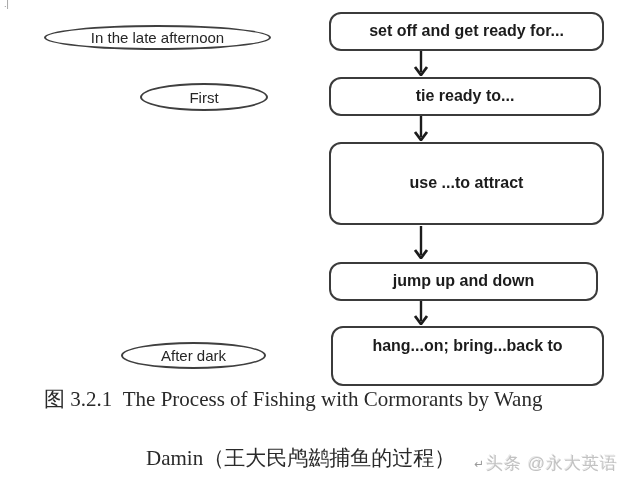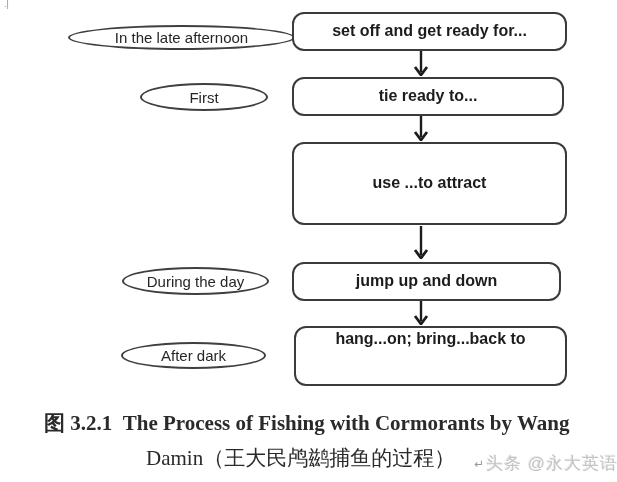--- a/index.html
+++ b/index.html
@@ -40,22 +40,23 @@
     position: absolute;
     border: 2px solid #3b3b3b;
     border-radius: 12px;
     background: #ffffff;
     display: flex;
     flex-direction: column;
     align-items: center;
     justify-content: center;
     box-sizing: border-box;
     gap: 9px;
+    margin-left: 37px;
   }
-  .step-box.top-aligned { justify-content: flex-start; padding-top: 2px; }
+  .step-box.top-aligned { justify-content: flex-start; padding-top: 9px; }
   .step-box span {
     font-size: 16px;
     font-weight: 700;
     color: #1c1c1c;
     white-space: nowrap;
     line-height: 1.15;
   }
 
   .arrow { position: absolute; }
   .arrow svg { display: block; }
@@ -102,21 +103,21 @@
     line-height: 1;
   }
 </style>
 </head>
 <body>
 
 <div class="page">
 
   <div class="corner-mark">.|</div>
 
-  <div class="oval" style="left:68px; top:25px; width:227px; height:25px;">
+  <div class="oval" style="left:44px; top:25px; width:227px; height:25px;">
     <span>In the late afternoon</span>
   </div>
   <div class="step-box" style="left:292px; top:12px; width:275px; height:39px;">
     <span>set off and get ready for...</span>
   </div>
 
   <div class="arrow" style="left:412px; top:51px;">
     <svg width="18" height="25" viewBox="0 0 18 25">
       <line x1="9" y1="0" x2="9" y2="21" stroke="#1c1c1c" stroke-width="2.4"></line>
       <path d="M3 16 L9 24 L15 16" fill="none" stroke="#1c1c1c" stroke-width="2.8"></path>
@@ -141,42 +142,39 @@
     <span>use ...to attract</span>
   </div>
 
   <div class="arrow" style="left:412px; top:226px;">
     <svg width="18" height="33" viewBox="0 0 18 33">
       <line x1="9" y1="0" x2="9" y2="29" stroke="#1c1c1c" stroke-width="2.4"></line>
       <path d="M3 24 L9 32 L15 24" fill="none" stroke="#1c1c1c" stroke-width="2.8"></path>
     </svg>
   </div>
 
-  <div class="oval" style="left:122px; top:267px; width:147px; height:28px;">
-    <span>During the day</span>
-  </div>
   <div class="step-box" style="left:292px; top:262px; width:269px; height:39px;">
     <span>jump up and down</span>
   </div>
 
   <div class="arrow" style="left:412px; top:301px;">
     <svg width="18" height="24" viewBox="0 0 18 24">
       <line x1="9" y1="0" x2="9" y2="20" stroke="#1c1c1c" stroke-width="2.4"></line>
       <path d="M3 15 L9 23 L15 15" fill="none" stroke="#1c1c1c" stroke-width="2.8"></path>
     </svg>
   </div>
 
   <div class="oval" style="left:121px; top:342px; width:145px; height:27px;text-align:center;">
     <span>After dark</span>
   </div>
   <div class="step-box top-aligned" style="left:294px; top:326px; width:273px; height:60px;">
     <span>hang...on; bring...back to</span>
   </div>
 
-  <div class="caption-line" style="left:44px; top:411px;font-weight:bold;">图 3.2.1  The Process of Fishing with Cormorants by Wang</div>
+  <div class="caption-line" style="left:44px; top:387px;">图 3.2.1  The Process of Fishing with Cormorants by Wang</div>
   <div class="caption-line" style="left:146px; top:446px;">Damin（王大民鸬鹚捕鱼的过程）</div>
 
   <div class="watermark">
     <span class="return-mark">↵</span>
     <span class="wm-text">头条 @永大英语</span>
   </div>
 
 </div>
 
 </body></html>

